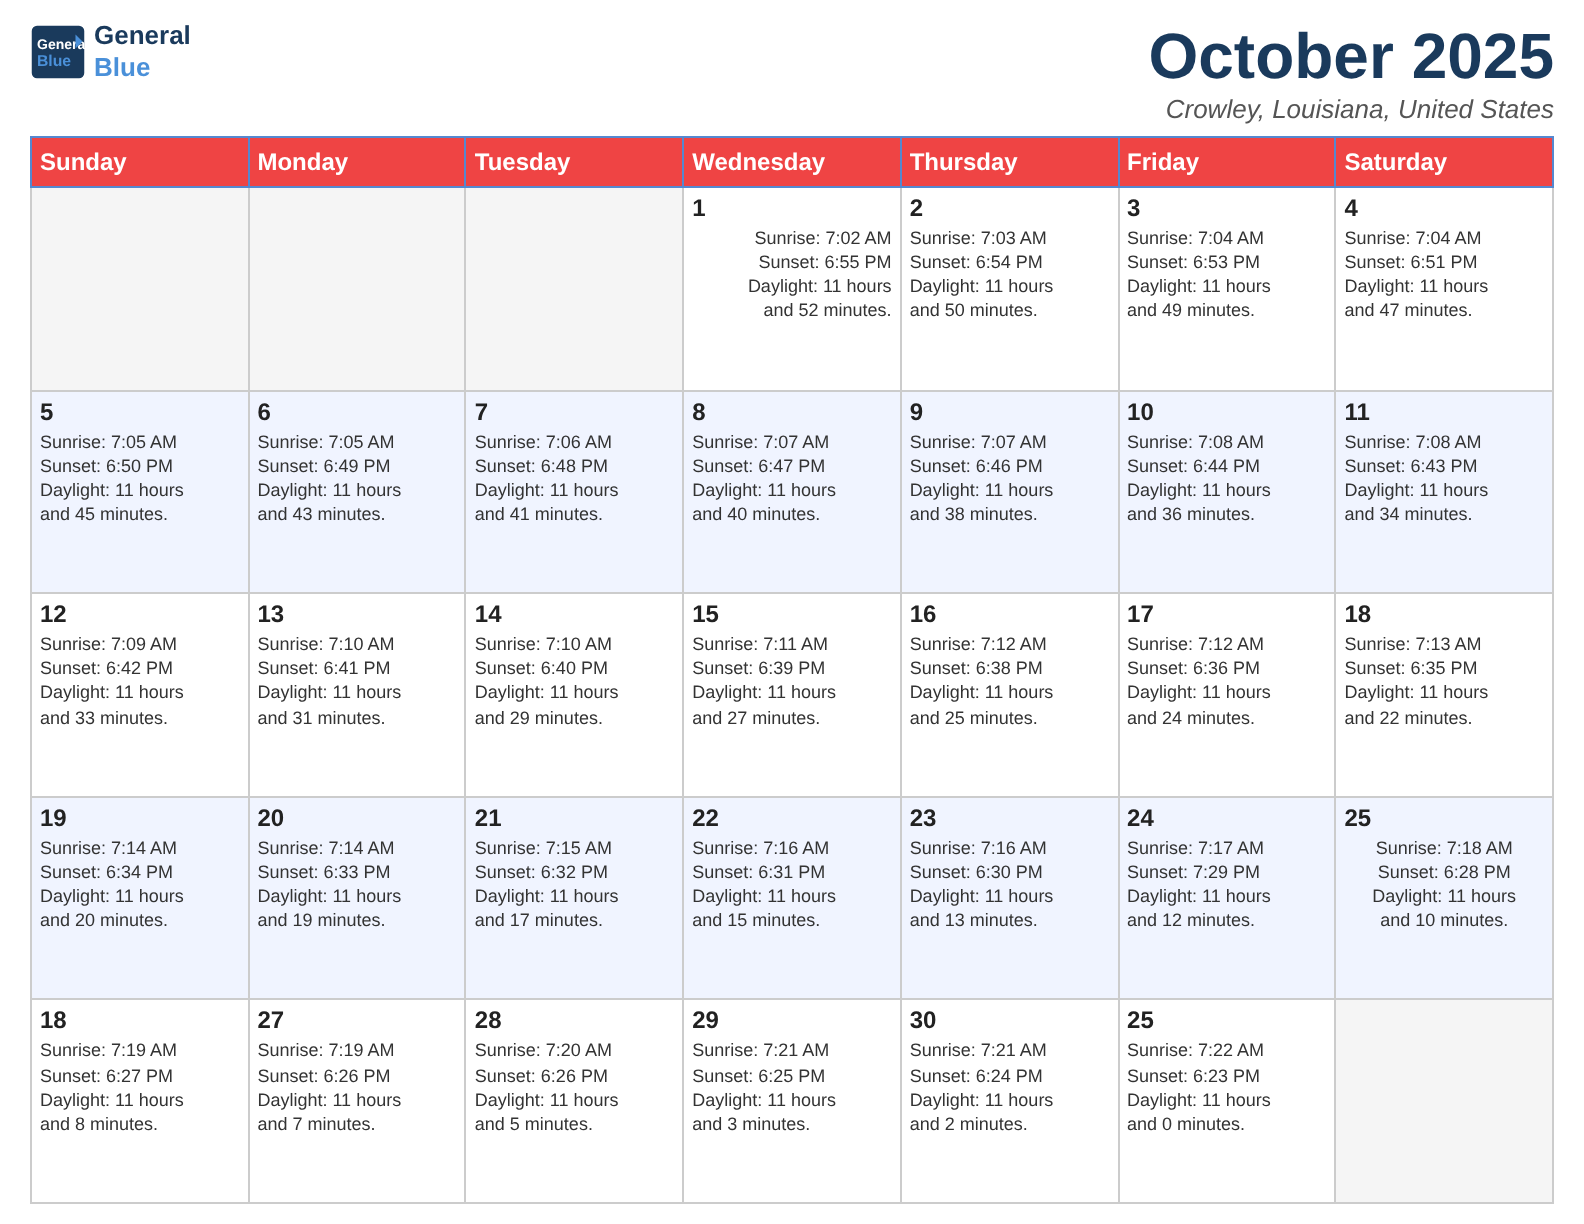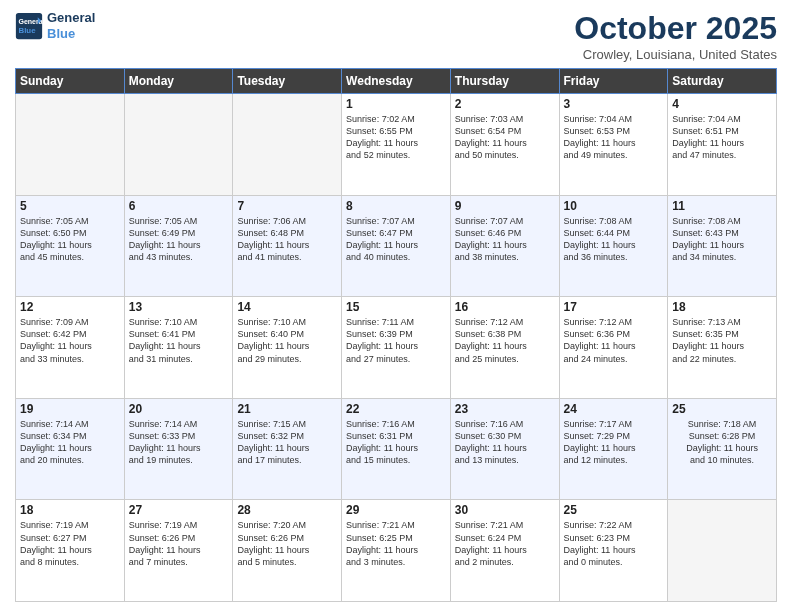--- a/index.html
+++ b/index.html
@@ -42,30 +42,31 @@
       text-align: right;
     }
     .month-title {
       font-size: 32px;
       font-weight: bold;
       color: #1a3a5c;
     }
     .location {
       font-size: 13px;
       color: #555;
+      font-style: italic;
     }
     .calendar {
       flex: 1;
       border: 1px solid #ccc;
       border-collapse: collapse;
       width: 100%;
       table-layout: fixed;
     }
     .calendar th {
-      background: #404040;
+      background: #ef4444;
       color: #fff;
       font-size: 12px;
       font-weight: bold;
       padding: 5px 4px;
       text-align: left;
       border: 1px solid #5588d0;
     }
     .calendar td {
       border: 1px solid #ccc;
       vertical-align: top;
@@ -128,21 +129,21 @@
           <th>Saturday</th>
         </tr>
     </thead>
     <tbody id="calendar-body">
         <tr>
           <td class="empty"></td>
           <td class="empty"></td>
           <td class="empty"></td>
           <td>
             <div class="day-number">1</div>
-            <div class="cell-text" style="white-space: pre-line;">Sunrise: 7:02 AM
+            <div class="cell-text" style="white-space: pre-line; text-align: right;">Sunrise: 7:02 AM
 Sunset: 6:55 PM
 Daylight: 11 hours
 and 52 minutes.</div>
           </td>
           <td>
             <div class="day-number">2</div>
             <div class="cell-text" style="white-space: pre-line;">Sunrise: 7:03 AM
 Sunset: 6:54 PM
 Daylight: 11 hours
 and 50 minutes.</div>

